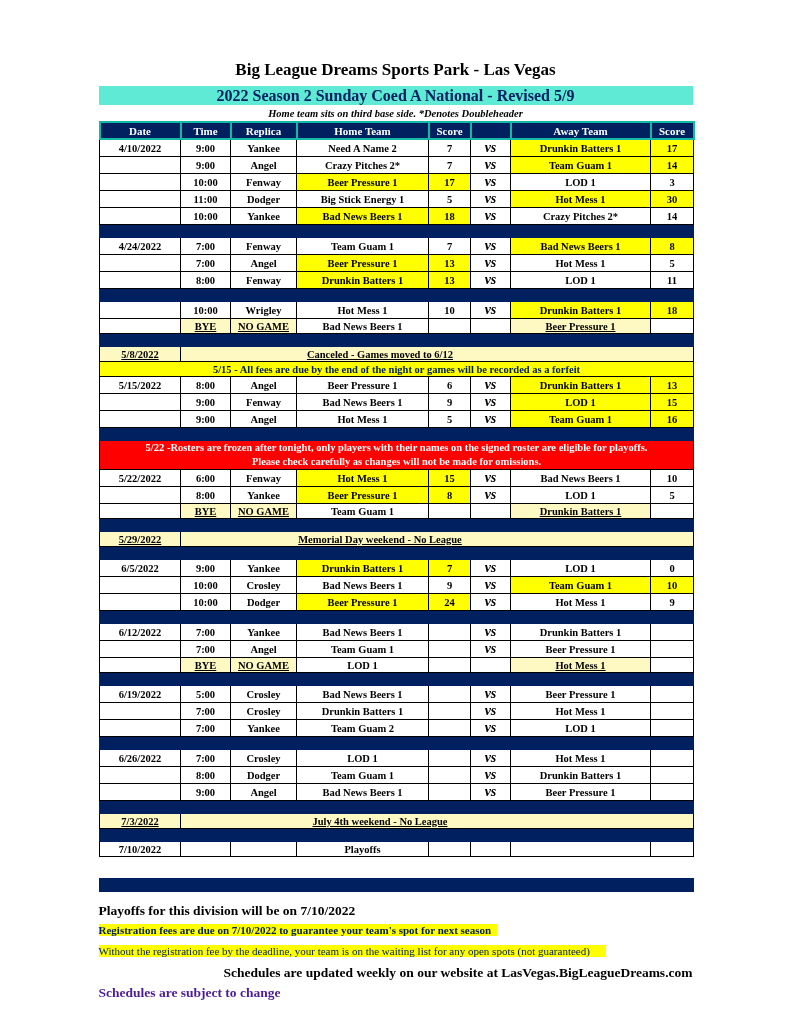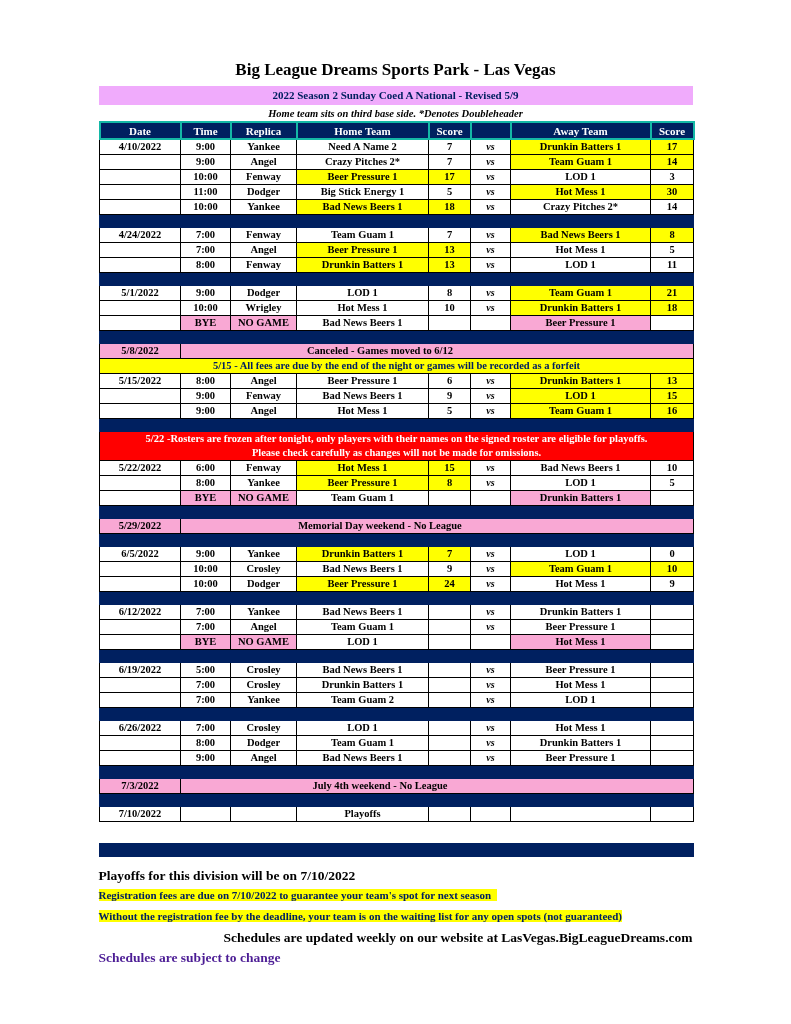--- a/index.html
+++ b/index.html
@@ -8,58 +8,58 @@
     width:791px; height:1024px; background:#ffffff;
     font-family:"Liberation Serif", serif;
   }
   .page { position:relative; width:791px; height:1024px; overflow:hidden; }
   .title {
     margin:0; padding-top:60px; text-align:center;
     font-size:17px; font-weight:bold; color:#000;
   }
   .sheet { width:594px; margin:6px auto 0 auto; }
   .banner {
-    background:#f0abfc; color:#002060; font-weight:bold;
-    font-size:11px; text-align:center; height:19px; line-height:19px;
+    background:#5eead4; color:#002060; font-weight:bold;
+    font-size:16px; text-align:center; height:19px; line-height:19px;
   }
   .note {
     font-style:italic; font-weight:bold; font-size:10.5px;
     text-align:center; margin:3px 0 2px 0; color:#000;
   }
   table.sched { width:100%; border-collapse:collapse; table-layout:fixed; }
   table.sched th {
     background:#002060; color:#ffffff; font-size:11px; font-weight:bold;
     border:2px solid #14b8a6; height:17px; padding:0 2px; overflow:hidden; white-space:nowrap;
   }
   td.c {
     border:1px solid #000; font-size:10.5px; font-weight:bold; color:#000;
     text-align:center; height:15px; padding:0 2px; overflow:hidden; white-space:nowrap;
   }
   td.sep  { background:#002060; border:1px solid #002060; height:13px; padding:0; }
   td.blank{ border:none; height:22px; }
-  td.gray, .gray { background:#f9a8d4; }
+  td.gray, .gray { background:#fef9c3;text-decoration:underline; }
   td.hl   { background:#ffff00; }
   td.noticeText { padding-right:116px; }
   td.yellowrow { background:#ffff00; color:#002060; }
   td.redrow { background:#ff0000; color:#ffffff; height:29px; }
   td.redrow div { line-height:14px; font-size:10.5px; font-weight:bold; }
-  td.vs { font-style:italic; font-size:10px; }
+  td.vs { font-style:italic; font-size:14px; }
   td.playoffs { font-weight:bold; }
   .footer { width:594px; margin:0 auto; }
   .f-playoffs { font-size:13.5px; font-weight:bold; color:#000; margin-top:11px; }
   .f-reg {
     display:inline-block; background:#ffff00; color:#002060;
     font-weight:bold; font-size:11px; margin-top:5px; padding-right:6px;
   }
   .f-wait {
     display:block; margin-top:3px;
   }
   .f-wait span {
     display:inline-block; background:#ffff00; color:#002060;
-    font-weight:bold; font-size:11px; padding-right:0;
+    font-weight:normal; font-size:11px; padding-right:16px;
   }
   .f-web { font-size:13.5px; font-weight:bold; color:#000; margin-top:6px;text-align:right; }
   .f-change { font-size:13.5px; font-weight:bold; color:#4c1d95; margin-top:4px; }
 </style>
 </head>
 <body>
 
 <div class="page">
   <h1 class="title">Big League Dreams Sports Park - Las Vegas</h1>
 
@@ -171,30 +171,20 @@
             <td class="c hl">Drunkin Batters 1</td>
             <td class="c hl">13</td>
             <td class="c vs">vs</td>
             <td class="c">LOD 1</td>
             <td class="c">11</td>
           </tr>
           <tr>
             <td class="sep" colspan="8"></td>
           </tr>
           <tr>
-            <td class="c">5/1/2022</td>
-            <td class="c">9:00</td>
-            <td class="c">Dodger</td>
-            <td class="c">LOD 1</td>
-            <td class="c">8</td>
-            <td class="c vs">vs</td>
-            <td class="c hl">Team Guam 1</td>
-            <td class="c hl">21</td>
-          </tr>
-          <tr>
             <td class="c"></td>
             <td class="c">10:00</td>
             <td class="c">Wrigley</td>
             <td class="c">Hot Mess 1</td>
             <td class="c">10</td>
             <td class="c vs">vs</td>
             <td class="c hl">Drunkin Batters 1</td>
             <td class="c hl">18</td>
           </tr>
           <tr>

